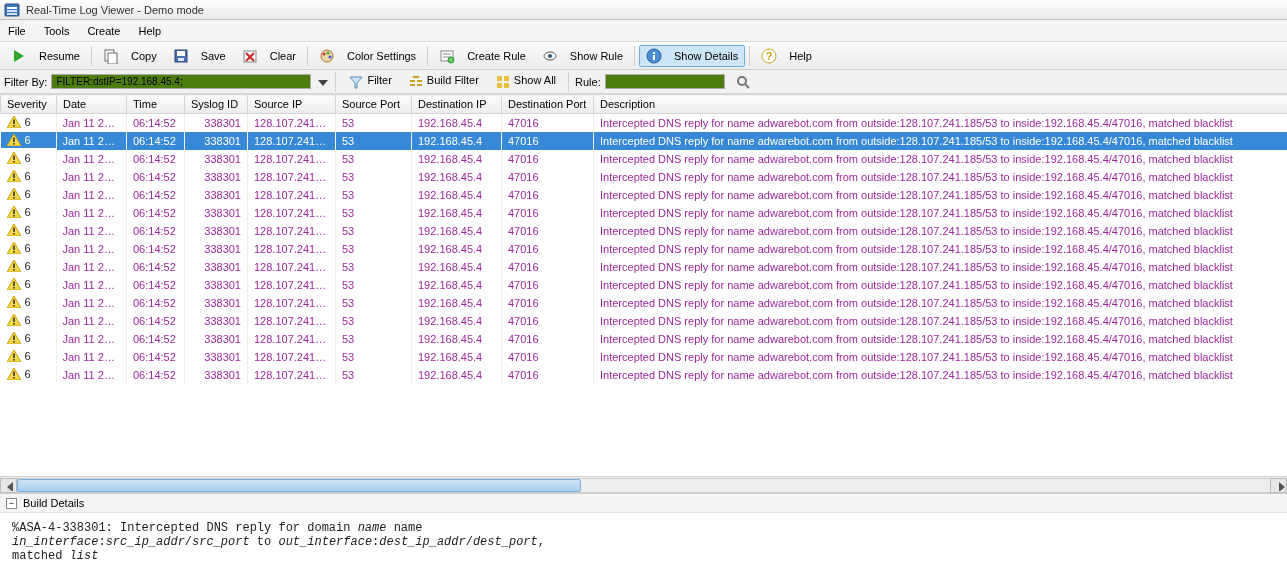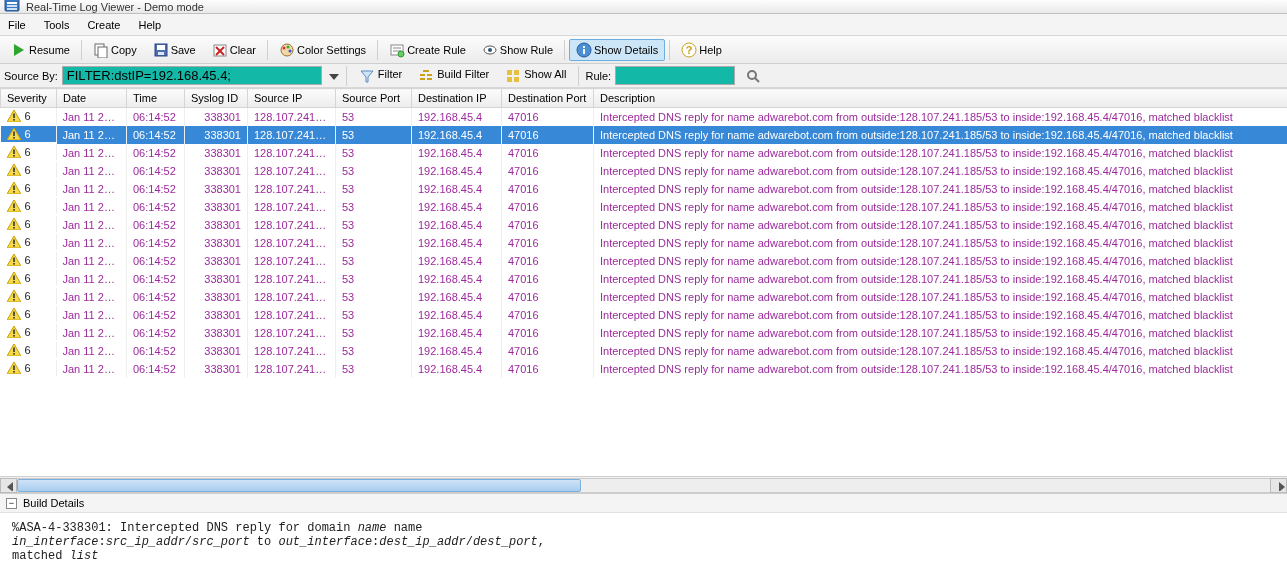--- a/index.html
+++ b/index.html
@@ -1,32 +1,32 @@
 <!DOCTYPE html>
 <html><head>
 <meta charset="utf-8">
 <style>
   * { box-sizing: border-box; margin: 0; padding: 0; }
   body { font-family: Tahoma, Arial, sans-serif; font-size: 11px; background: #fff; width: 1287px; height: 571px; overflow: hidden; display: flex; flex-direction: column; }
 
-  .titlebar { height: 14px; background: linear-gradient(#fdfdfd,#e9e9e9); border-bottom: 1px solid #bfbfbf; display: flex; align-items: flex-end; padding: 0 4px; gap: 6px; }
+  .titlebar { height: 20px; background: linear-gradient(#fdfdfd,#e9e9e9); border-bottom: 1px solid #bfbfbf; display: flex; align-items: center; padding: 0 4px; gap: 6px; }
   .titlebar .appicon { width:16px; height:16px; display:inline-block; }
   .titlebar .title { color:#333; }
 
   .menubar { height: 22px; background:#f4f4f4; border-bottom:1px solid #d8d8d8; display:flex; align-items:center; padding:0 8px; gap:18px; }
   .menubar span { cursor:default;text-align:right; }
 
   .toolbar { height:28px; background:linear-gradient(#fbfbfb,#ececec); border-bottom:1px solid #cfcfcf; display:flex; align-items:center; padding:0 4px; gap:2px; }
-  .tbtn { display:flex; align-items:center; gap:2px; padding:2px 6px; border:1px solid transparent; border-radius:2px; cursor:pointer; }
+  .tbtn { display:flex; align-items:center; gap:12px; padding:2px 6px; border:1px solid transparent; border-radius:2px; cursor:pointer; }
   .tbtn.active { background:#cde6f7; border:1px solid #6caee0; }
   .sep { width:1px; height:20px; background:#cfcfcf; margin:0 2px; }
 
   .filterbar { height:24px; background:#f1f1f1; border-bottom:1px solid #d7d7d7; display:flex; align-items:center; padding:0 4px; gap:4px; }
   .filterbar label { white-space:nowrap; }
-  .filterbar input[type=text] { font-family:inherit; font-size:13px; border:1px solid #aaa; padding:1px 4px; background:#14b8a6; }
+  .filterbar input[type=text] { font-family:inherit; font-size:10px; border:1px solid #aaa; padding:1px 4px; background:#4d7c0f; }
   .filterbar .filterbox { width:260px; }
   .filterbar .findbox { width:120px; }
   .dropbtn { width:14px; height:16px; display:flex; align-items:center; justify-content:center; cursor:pointer; }
   .fbtn { display:flex; align-items:flex-start; gap:3px; padding:1px 5px; border:1px solid transparent; border-radius:2px; cursor:pointer; }
 
   .tablewrap { flex:1; overflow:hidden; display:flex; flex-direction:column; }
   table.log { border-collapse:collapse; width:100%; table-layout:fixed; }
   table.log th { background:linear-gradient(#fcfcfc,#ececec); border:1px solid #d5d5d5; text-align:left; font-weight:normal; padding:3px 6px; cursor:pointer; }
   table.log td { border-right:1px solid #eee; padding:2px 6px; white-space:nowrap; overflow:hidden; text-overflow:ellipsis; }
   table.log td.sev { color:#222; }
@@ -210,21 +210,21 @@
   <div class="sep"></div>
   <div class="tbtn">
     <span class="ico"><svg class="ico">
           <use href="#i-help"></use>
         </svg></span>
     <span>Help</span>
   </div>
 </div>
 
 <div class="filterbar">
-  <label>Source By:</label>
+  <label>Filter By:</label>
   <input type="text" class="filterbox" value="FILTER:dstIP=192.168.45.4;" style="">
   <span class="dropbtn">
       <svg width="12" height="12">
         <use href="#i-chevdown"></use>
       </svg>
     </span>
   <div class="sep"></div>
   <div class="fbtn">
     <span class="ico"><svg class="ico">
           <use href="#i-funnel"></use>

